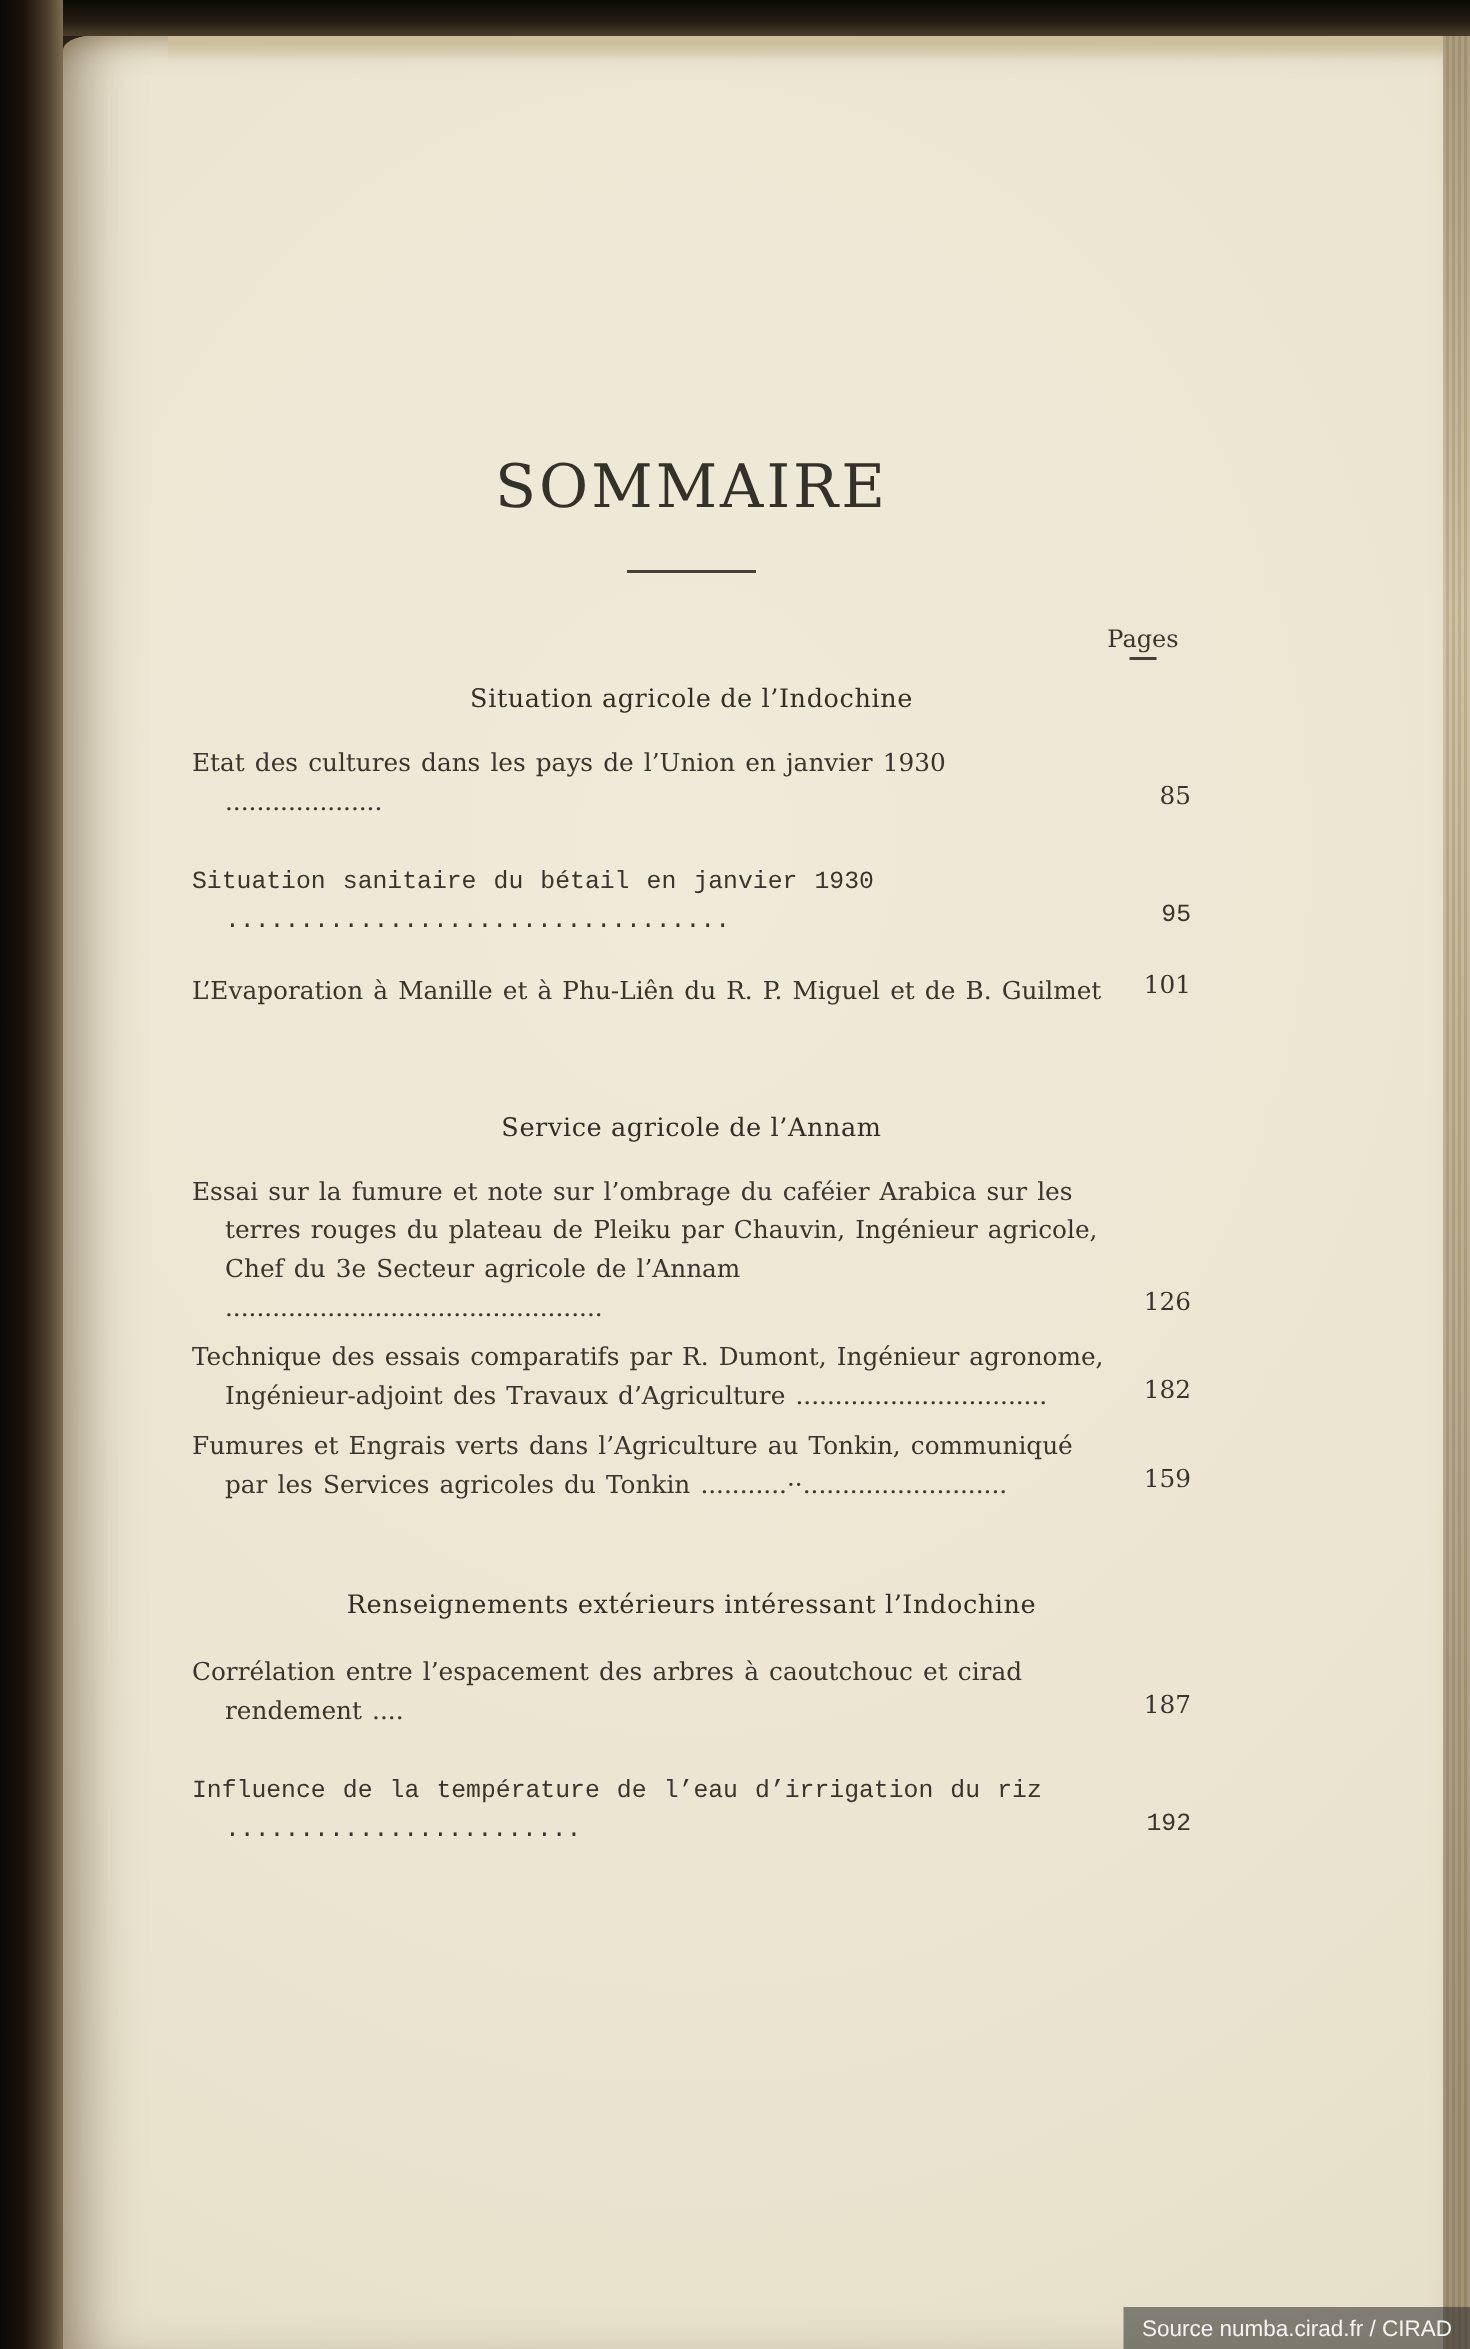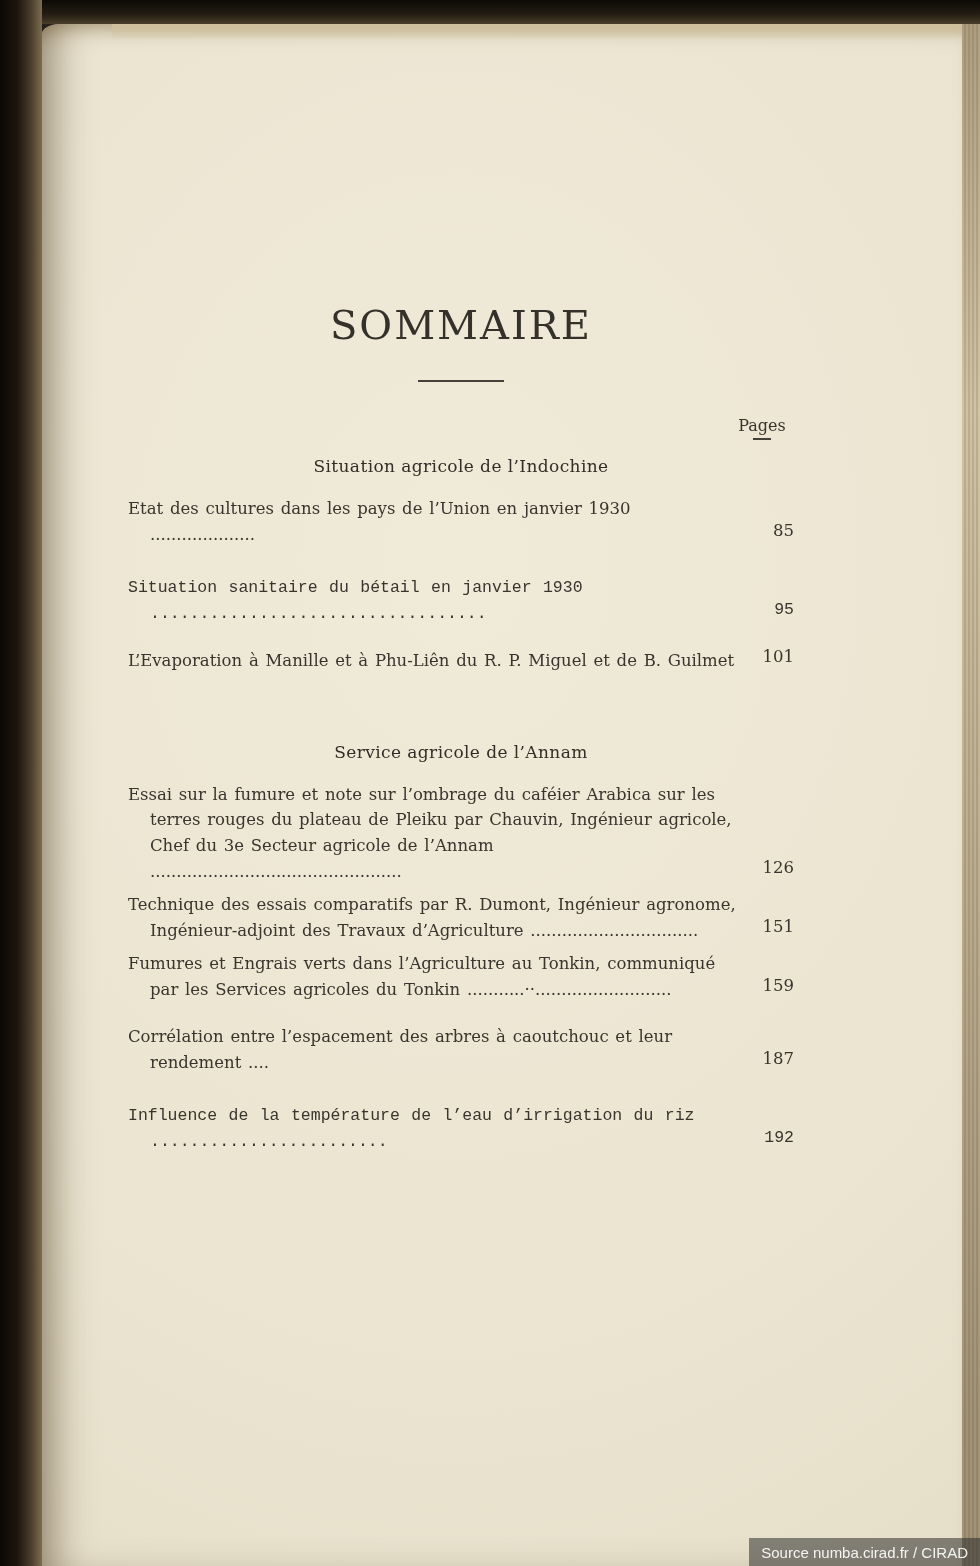--- a/index.html
+++ b/index.html
@@ -115,29 +115,30 @@
       <span class="pagenum">101</span>
     </div>
 
     <h2 class="heading sp-h3">Service agricole de l’Annam</h2>
     <div class="entry sp-e20">
       <span class="text">Essai sur la fumure et note sur l’ombrage du caféier Arabica sur les terres rouges du plateau de Pleiku par Chauvin, Ingénieur agricole, Chef du 3e Secteur agricole de l’Annam ................................................</span>
       <span class="pagenum">126</span>
     </div>
     <div class="entry sp-e8">
       <span class="text">Technique des essais comparatifs par R. Dumont, Ingénieur agronome, Ingénieur-adjoint des Travaux d’Agriculture ................................</span>
-      <span class="pagenum">151</span>
+      <span class="pagenum">182</span>
     </div>
     <div class="entry sp-e8">
       <span class="text">Fumures et Engrais verts dans l’Agriculture au Tonkin, communiqué par les Services agricoles du Tonkin ...........··..........................</span>
       <span class="pagenum">159</span>
     </div>
 
+    <h2 class="heading sp-h4">Renseignements extérieurs intéressant l’Indochine</h2>
     <div class="entry sp-e22">
-      <span class="text">Corrélation entre l’espacement des arbres à caoutchouc et leur rendement ....</span>
+      <span class="text">Corrélation entre l’espacement des arbres à caoutchouc et cirad rendement ....</span>
       <span class="pagenum">187</span>
     </div>
     <div class="entry sp-e12">
       <span class="text">Influence de la température de l’eau d’irrigation du riz ........................</span>
       <span class="pagenum">192</span>
     </div>
 
   </div>
 </div>
 

